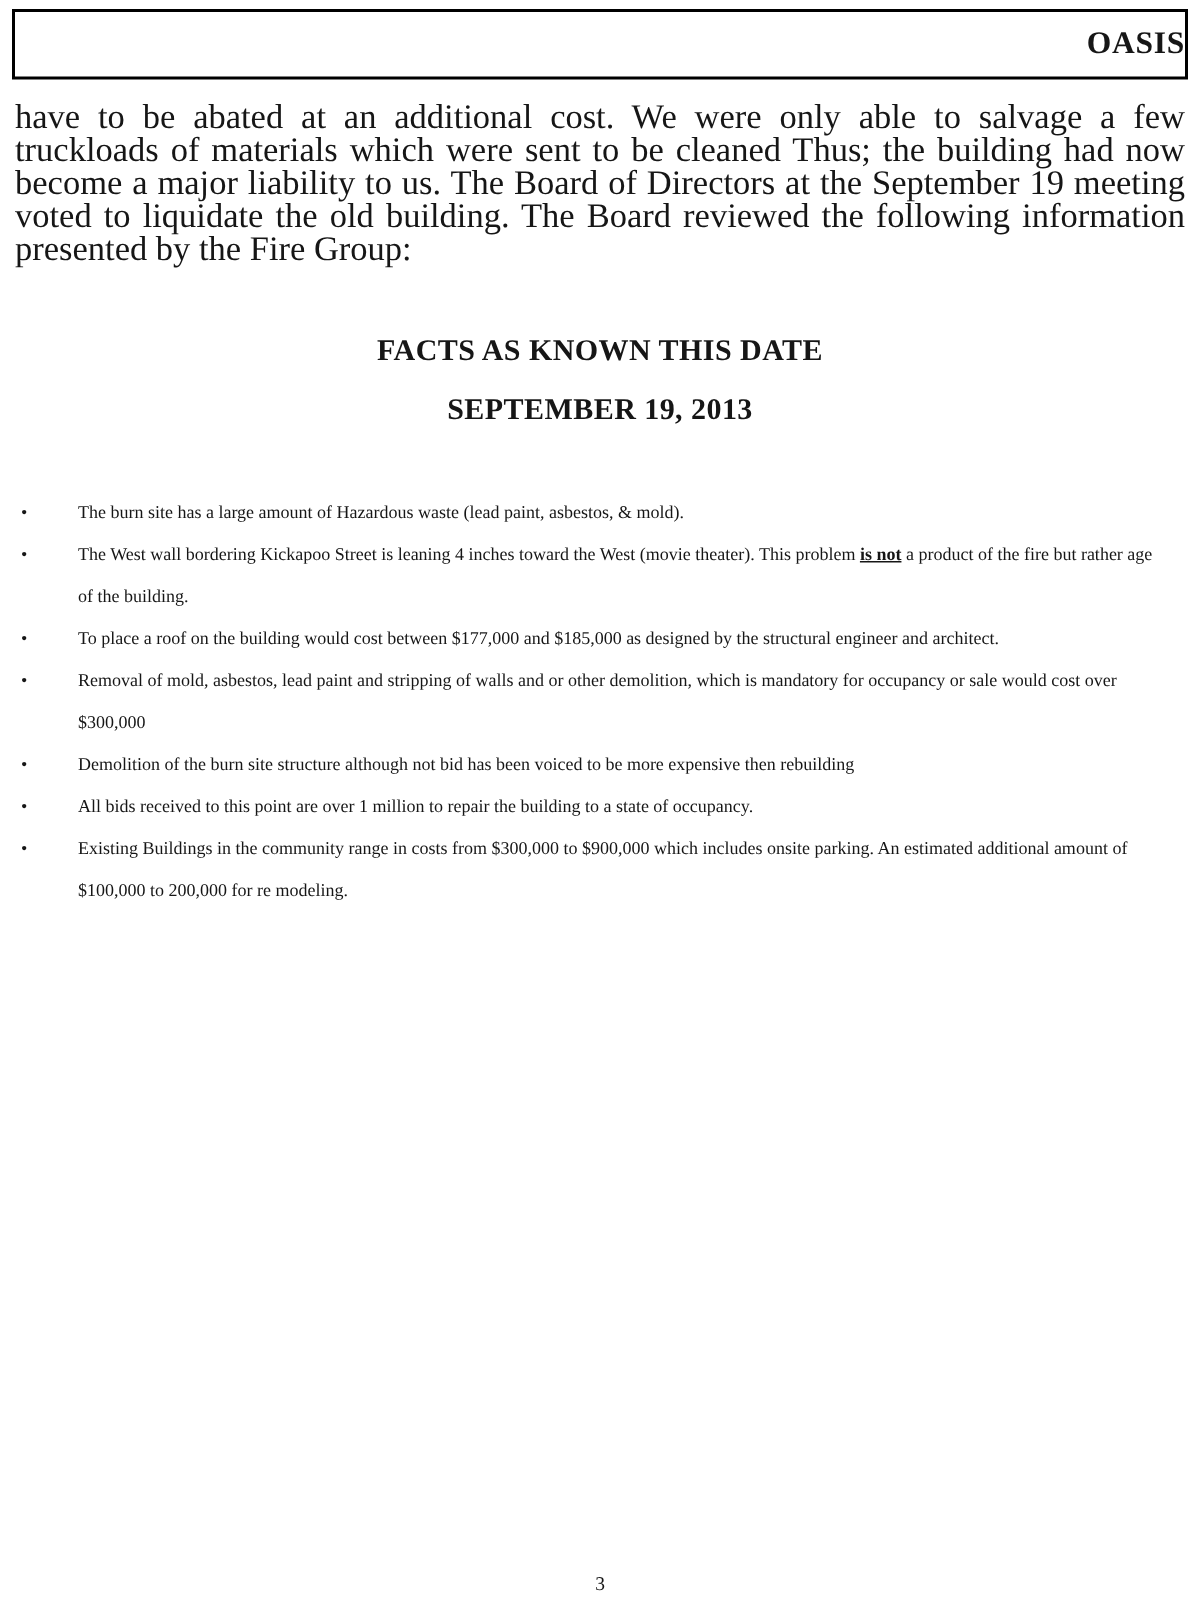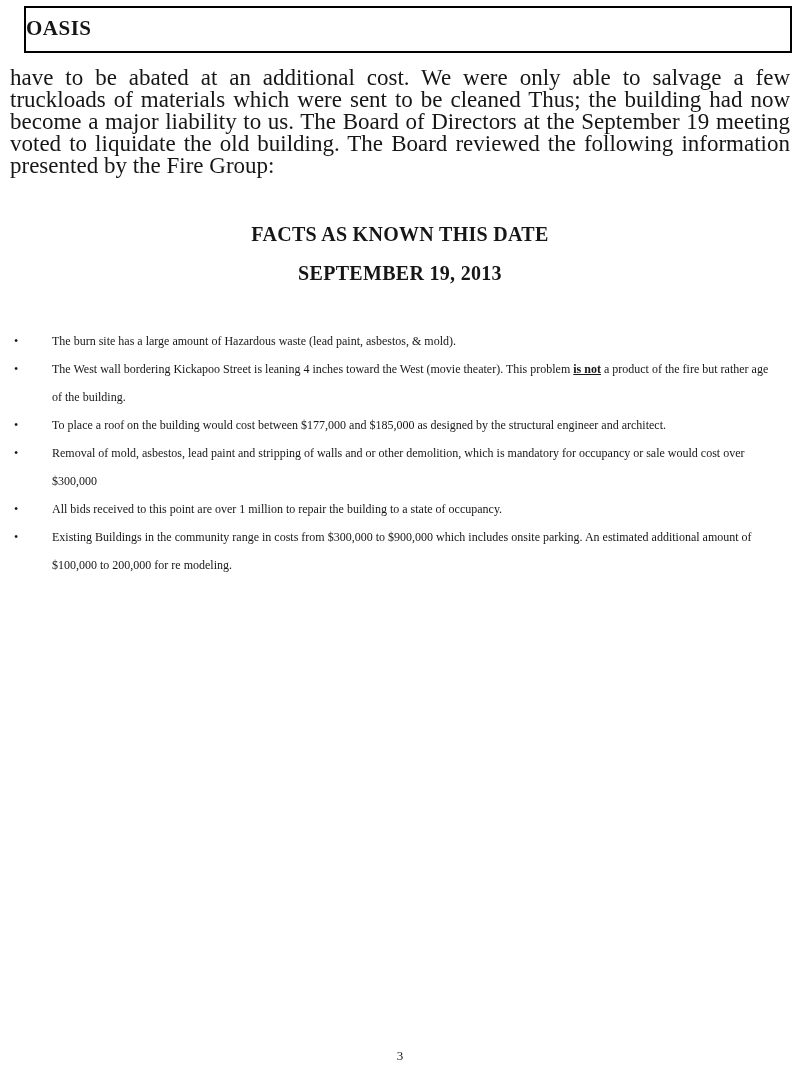--- a/index.html
+++ b/index.html
@@ -9,24 +9,24 @@
   }
   body {
     width: 800px;
     height: 1076px;
     position: relative;
     font-family: "Liberation Serif", serif;
     color: #161616;
     box-sizing: border-box;
   }
   .header-box {
-    margin: 6px 8px 0 24px;
+    margin: 6px 8px 0 8px;
     border: 2px solid #000000;
     padding: 8px 0 10px 0;
-    text-align: left;
+    text-align: right;
   }
   .header-title {
     font-size: 21px;
     font-weight: 700;
     letter-spacing: 0.5px;
   }
   .intro {
     margin: 14px 10px 0 10px;
     font-size: 23px;
     line-height: 22px;
@@ -82,17 +82,18 @@
 <p class="intro">have to be abated at an additional cost.  We were only able to salvage a few truckloads of materials which were sent to be cleaned Thus; the building had now become a major liability to us.  The Board of Directors at the September 19 meeting voted to liquidate the old building. The Board reviewed the following information presented by the Fire Group:</p>
 
 <div class="heading heading-1">FACTS AS KNOWN THIS DATE</div>
 <div class="heading heading-2">SEPTEMBER 19, 2013</div>
 
 <ul class="facts">
   <li><span>The burn site has a large amount of Hazardous waste (lead paint, asbestos, &amp; mold).</span></li>
   <li><span>The West wall bordering Kickapoo Street is leaning 4 inches toward the West (movie theater). This problem </span><span class="em">is not</span><span> a product of the fire but rather age of the building.</span></li>
   <li><span>To place a roof on the building would cost between $177,000 and $185,000 as designed by the structural engineer and architect.</span></li>
   <li><span>Removal of mold, asbestos, lead paint and stripping of walls and or other demolition, which is mandatory for occupancy or sale would cost over $300,000</span></li>
+  <li><span>Demolition of the burn site structure although not bid has been voiced to be more expensive then rebuilding</span></li>
   <li><span>All bids received to this point are over 1 million to repair the building to a state of occupancy.</span></li>
   <li><span>Existing Buildings in the community range in costs from $300,000 to $900,000 which includes onsite parking.  An estimated additional amount of $100,000 to 200,000 for re modeling.</span></li>
 </ul>
 
 <div class="footer">3</div>
 
 </body></html>

